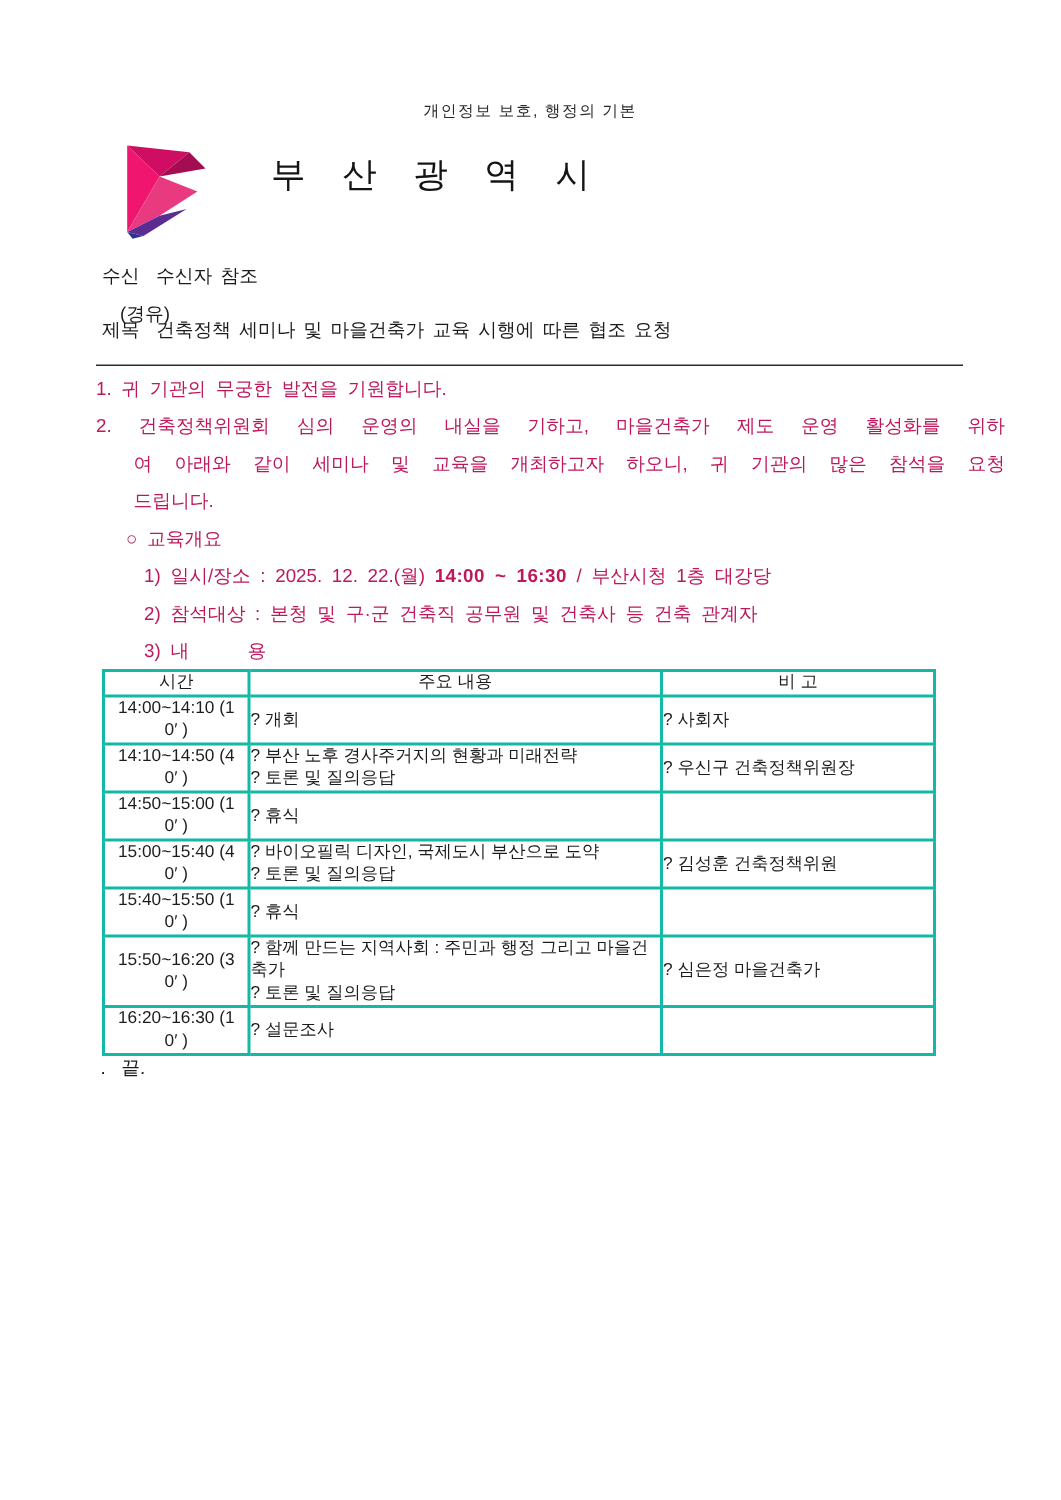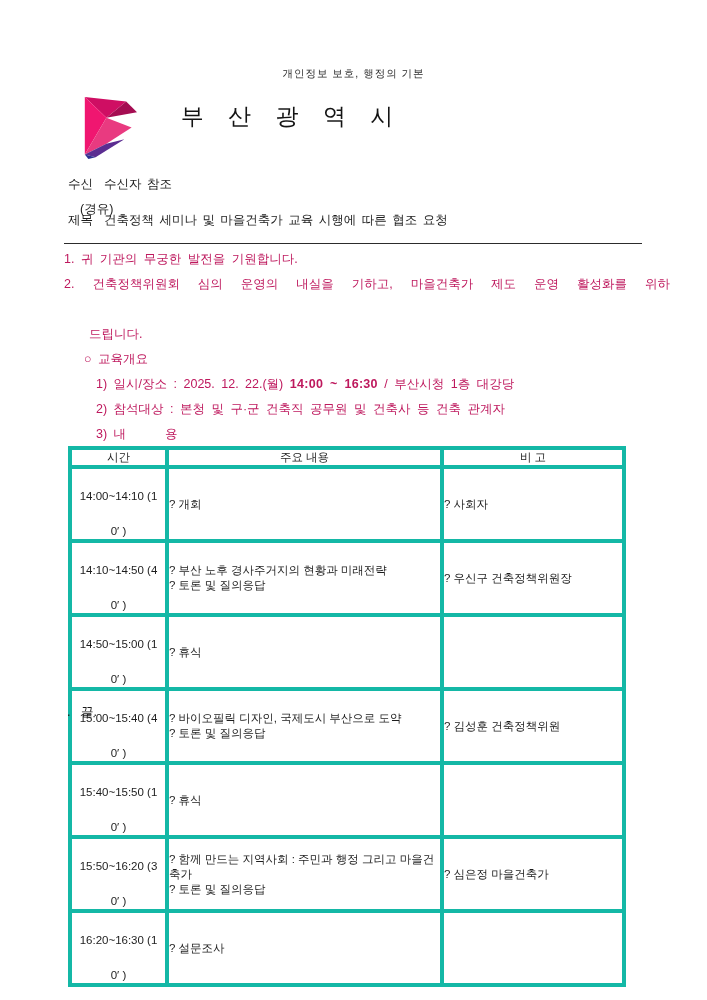--- a/index.html
+++ b/index.html
@@ -32,27 +32,27 @@
   .p2b{left:89px;top:301px;width:581px;text-align:justify;text-align-last:justify;}
   .p2c{left:89px;top:326px;}
   
   .ov-head{left:84px;top:351px;}
   .ov-item1{left:96px;top:376px;}
   .ov-item2{left:96px;top:401px;}
   .ov-item3{left:96px;top:426px;white-space:pre;}
   .bold-time{font-weight:bold;letter-spacing:.3px;}
   
   .sched{left:68px;top:446px;border-collapse:collapse;table-layout:fixed;font-size:11.5px;line-height:15px;color:#1c1c1c;}
-  .sched th,.sched td{border:4px solid #14b8a6;padding:0;vertical-align:middle;font-weight:normal;}
+  .sched th,.sched td{border:2px solid #14b8a6;padding:0;vertical-align:middle;font-weight:normal;}
   .sched th{height:15px;text-align:center;white-space:pre;}
   .col-time{width:97px;}
   .col-content{width:275px;}
   .col-note{width:182px;}
   .c-time{text-align:center;white-space:pre-line;}
-  .c-time span{display:block;margin-top:20px;}
+  .c-time span{display:block;}
   .c-content{padding:1px 4px;white-space:pre-line;word-break:break-all;}
   .c-note{padding:1px 5px;white-space:pre-line;}
   .r-std{height:31px;}
   .r-tall{height:47px;}
   
   .closing{left:67px;top:704px;font-size:12.5px;white-space:pre;}
 </style>
 </head>
 <body>
 
@@ -74,20 +74,21 @@
   <div class="abs doc-title">부 산 광 역 시</div>
 
 
   <div class="abs line l-recv">수신  수신자 참조</div>
   <div class="abs line l-via">(경유)</div>
   <div class="abs line l-subject">제목  건축정책 세미나 및 마을건축가 교육 시행에 따른 협조 요청</div>
   <div class="abs rule"></div>
 
   <div class="abs para p1">1. 귀 기관의 무궁한 발전을 기원합니다.</div>
   <div class="abs para p2a">2. 건축정책위원회 심의 운영의 내실을 기하고, 마을건축가 제도 운영 활성화를 위하</div>
+  <div class="abs para p2b">여 아래와 같이 세미나 및 교육을 개최하고자 하오니, 귀 기관의 많은 참석을 요청</div>
   <div class="abs para p2c">드립니다.</div>
 
   <div class="abs para ov-head">○ 교육개요</div>
   <div class="abs para ov-item1"><span>1) 일시/장소 : 2025. 12. 22.(월) </span><span class="bold-time">14:00 ~ 16:30</span><span> / 부산시청 1층 대강당</span></div>
   <div class="abs para ov-item2">2) 참석대상 : 본청 및 구·군 건축직 공무원 및 건축사 등 건축 관계자</div>
   <div class="abs para ov-item3">3) 내      용</div>
 
   <table class="abs sched">
     <colgroup>
       <col class="col-time">

